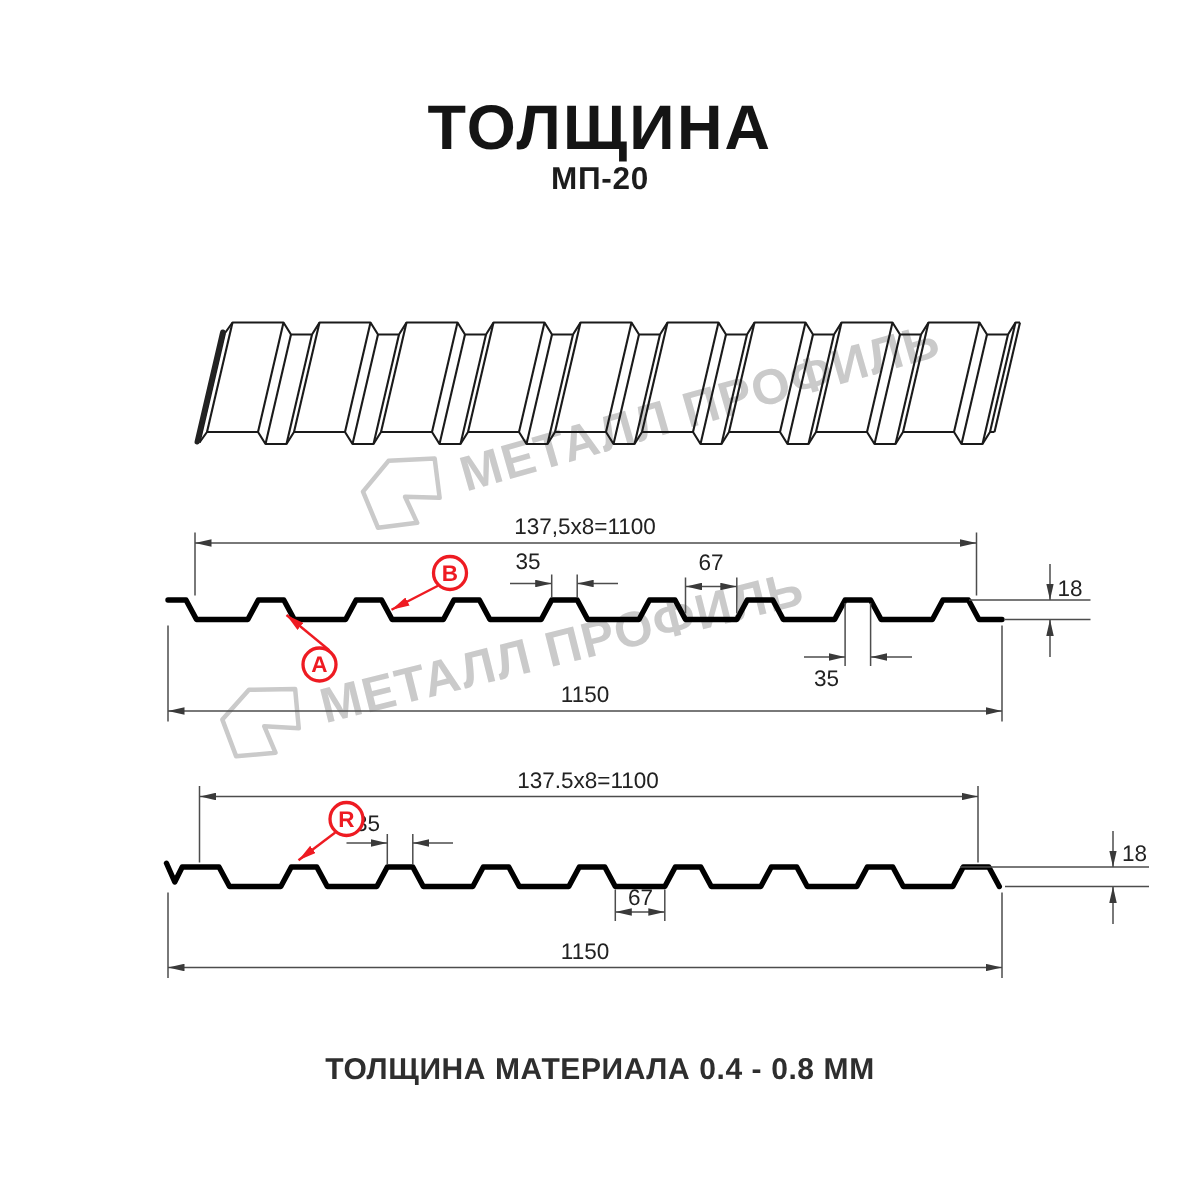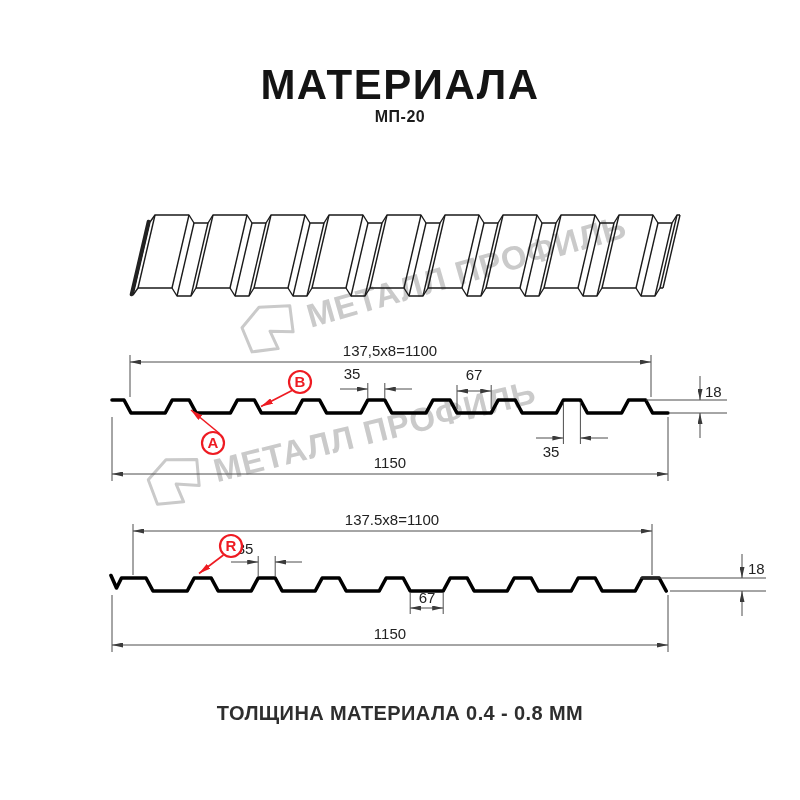--- a/index.html
+++ b/index.html
@@ -1,21 +1,21 @@
 <!DOCTYPE html>
 <html><head>
 <meta charset="utf-8">
 <style>
   html,body{margin:0;padding:0;background:#ffffff;}
   .page{position:relative;width:800px;height:800px;background:#fff;overflow:hidden;
         font-family:"Liberation Sans",sans-serif;}
   .title{position:absolute;top:64px;left:0;right:0;text-align:center;
          font-size:42px;font-weight:800;letter-spacing:1.5px;color:#141414;line-height:1;}
   .subtitle{position:absolute;top:109px;left:0;right:0;text-align:center;
-         font-size:16px;font-weight:600;letter-spacing:0.5px;color:#1c1c1c;line-height:1;}
+         font-size:21px;font-weight:600;letter-spacing:0.5px;color:#1c1c1c;line-height:1;}
   .caption{position:absolute;top:703px;left:0;right:0;text-align:center;
          font-size:20px;font-weight:700;letter-spacing:0.4px;color:#2e2e2e;line-height:1;}
   .watermark{position:absolute;display:flex;align-items:center;gap:10px;
          color:#cacaca;font-size:33px;font-weight:700;letter-spacing:1px;white-space:nowrap;
          transform-origin:0 50%;line-height:1;}
   .wm1{left:242px;top:310px;transform:rotate(-16deg);}
   .wm2{left:148px;top:462px;transform:rotate(-14deg);}
   .wm-glyph{stroke:#cacaca;stroke-width:3;fill:none;stroke-linejoin:round;}
   svg.drawing{position:absolute;left:0;top:0;}
   .profile{fill:none;stroke:#000000;stroke-width:3.6;stroke-linejoin:round;stroke-linecap:round;}
@@ -24,21 +24,21 @@
   .dimtxt{font-family:"Liberation Sans",sans-serif;font-size:15px;fill:#222;}
   .redln{stroke:#ee1b22;stroke-width:1.6;fill:none;}
   .redcirc{stroke:#ee1b22;stroke-width:2.2;fill:#ffffff;}
   .redtxt{font-family:"Liberation Sans",sans-serif;font-size:15px;font-weight:700;fill:#ee1b22;}
 </style>
 </head>
 <body>
 
 <div class="page">
 
-  <div class="title">МАТЕРИАЛА</div>
+  <div class="title">ТОЛЩИНА</div>
   <div class="subtitle">МП-20</div>
 
   <div class="watermark wm1">
     <svg class="wm-glyph" width="58" height="50" viewBox="0 0 58 50">
       <path d="M5,44 L2,18 L24,3 L54,10 L50,36 L28,29 L31,48 Z"></path>
     </svg>
     <span>МЕТАЛЛ ПРОФИЛЬ</span>
   </div>
   <div class="watermark wm2">
     <svg class="wm-glyph" width="58" height="50" viewBox="0 0 58 50">

